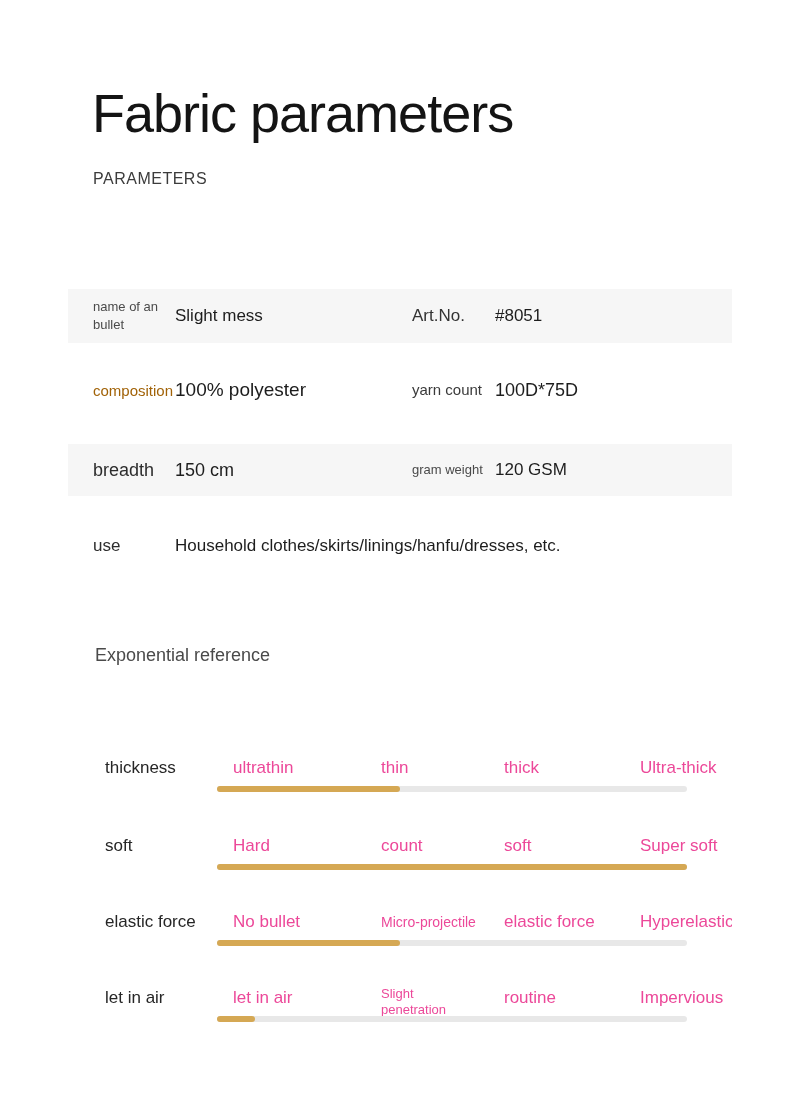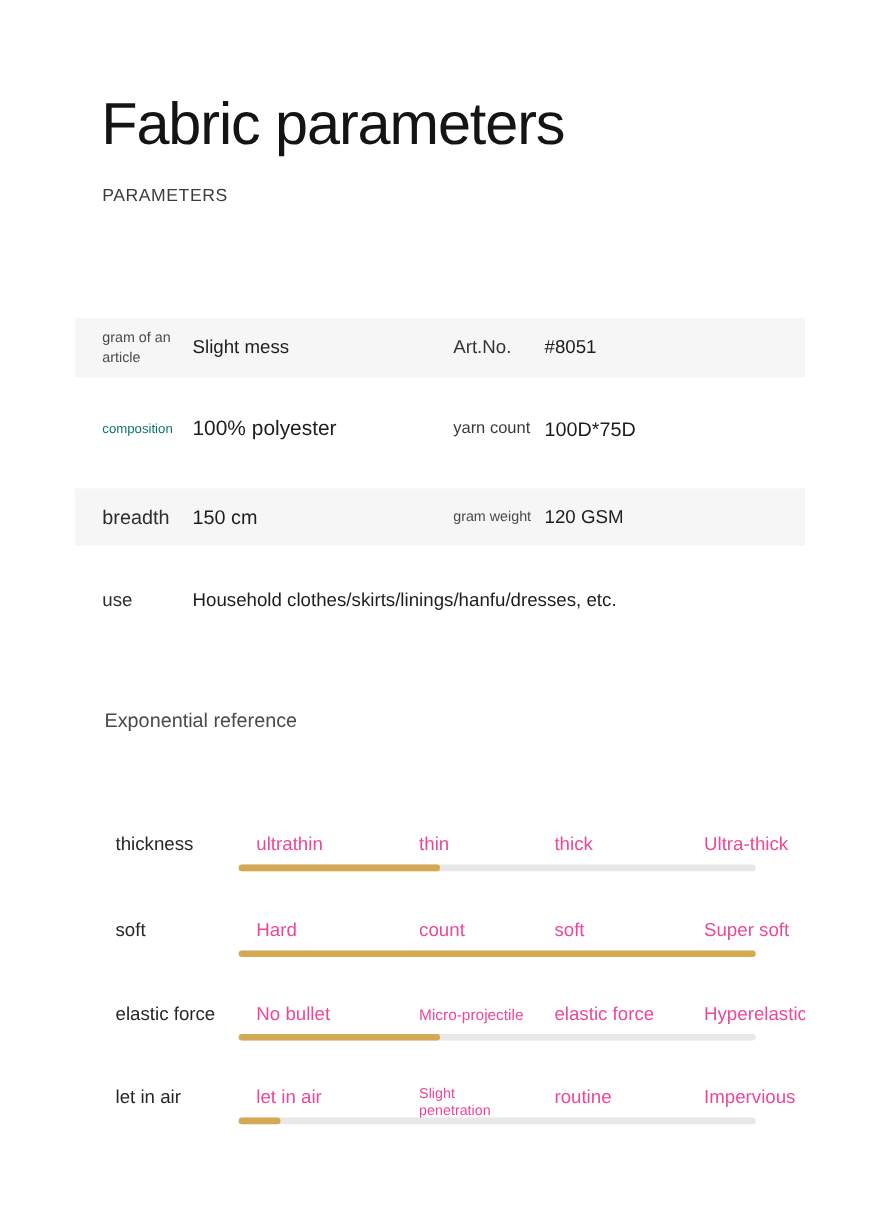--- a/index.html
+++ b/index.html
@@ -32,21 +32,21 @@
   .cell{position:absolute;height:100%;display:flex;align-items:center;}
   .c1{left:25px;width:72px;}
   .c2{left:107px;width:235px;}
   .c3{left:344px;width:78px;}
   .c4{left:427px;width:230px;}
   .val{color:#1d1d1d;}
   .r1 .c1{font-size:13px;color:#4a4a4a;line-height:1.35;}
   .r1 .c2{font-size:17px;}
   .r1 .c3{font-size:17px;color:#333333;}
   .r1 .c4{font-size:17px;}
-  .r2 .c1{font-size:12px;color:#0f766e;}
+  .r2 .c1{font-size:15px;color:#a16207;}
   .r2 .c2{font-size:19px;}
   .r2 .c3{font-size:15px;color:#3a3a3a;line-height:1.3;}
   .r2 .c4{font-size:18px;}
   .r3 .c1{font-size:18px;color:#2d2d2d;}
   .r3 .c2{font-size:18px;}
   .r3 .c3{font-size:13px;color:#4a4a4a;line-height:1.35;}
   .r3 .c4{font-size:17px;}
   .r4 .c1{font-size:17px;color:#2d2d2d;}
   .r4 .c2{font-size:17px;width:540px;}
   
@@ -75,21 +75,21 @@
 <body>
 
 <div class="page">
 
   <h1 class="title">Fabric parameters</h1>
   <div class="subtitle">PARAMETERS</div>
 
   <div class="spec-table">
 
     <div class="spec-row r1 shaded">
-      <div class="cell c1">gram of an article</div>
+      <div class="cell c1">name of an bullet</div>
       <div class="cell c2 val">Slight mess</div>
       <div class="cell c3">Art.No.</div>
       <div class="cell c4 val">#8051</div>
     </div>
 
     <div class="spec-row r2">
       <div class="cell c1">composition</div>
       <div class="cell c2 val">100% polyester</div>
       <div class="cell c3">yarn count</div>
       <div class="cell c4 val">100D*75D</div>

